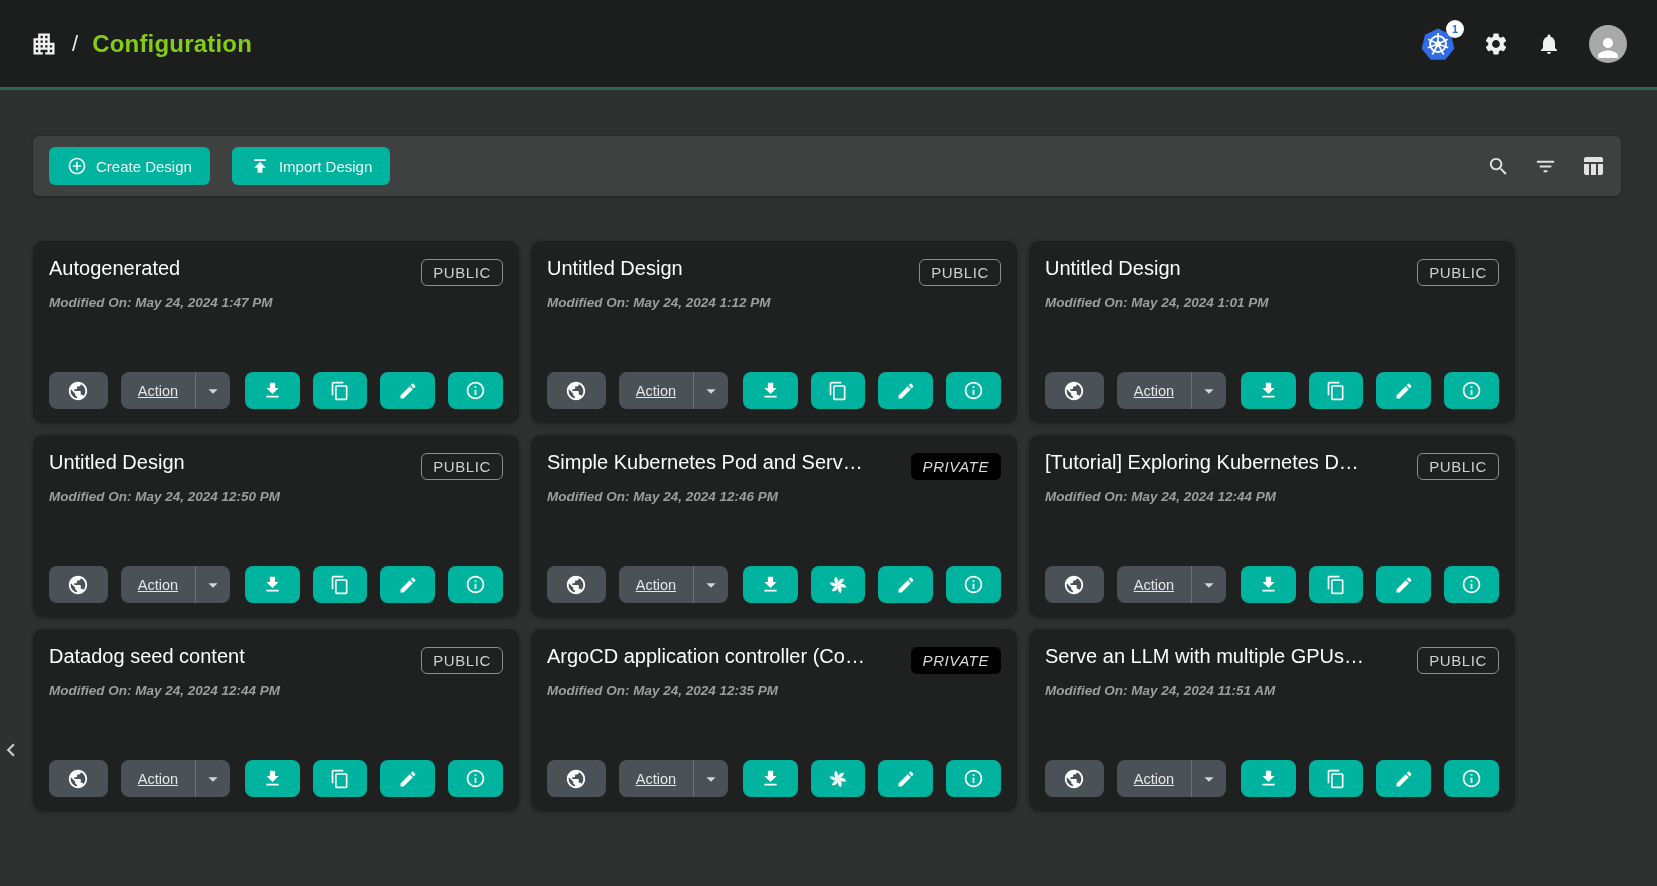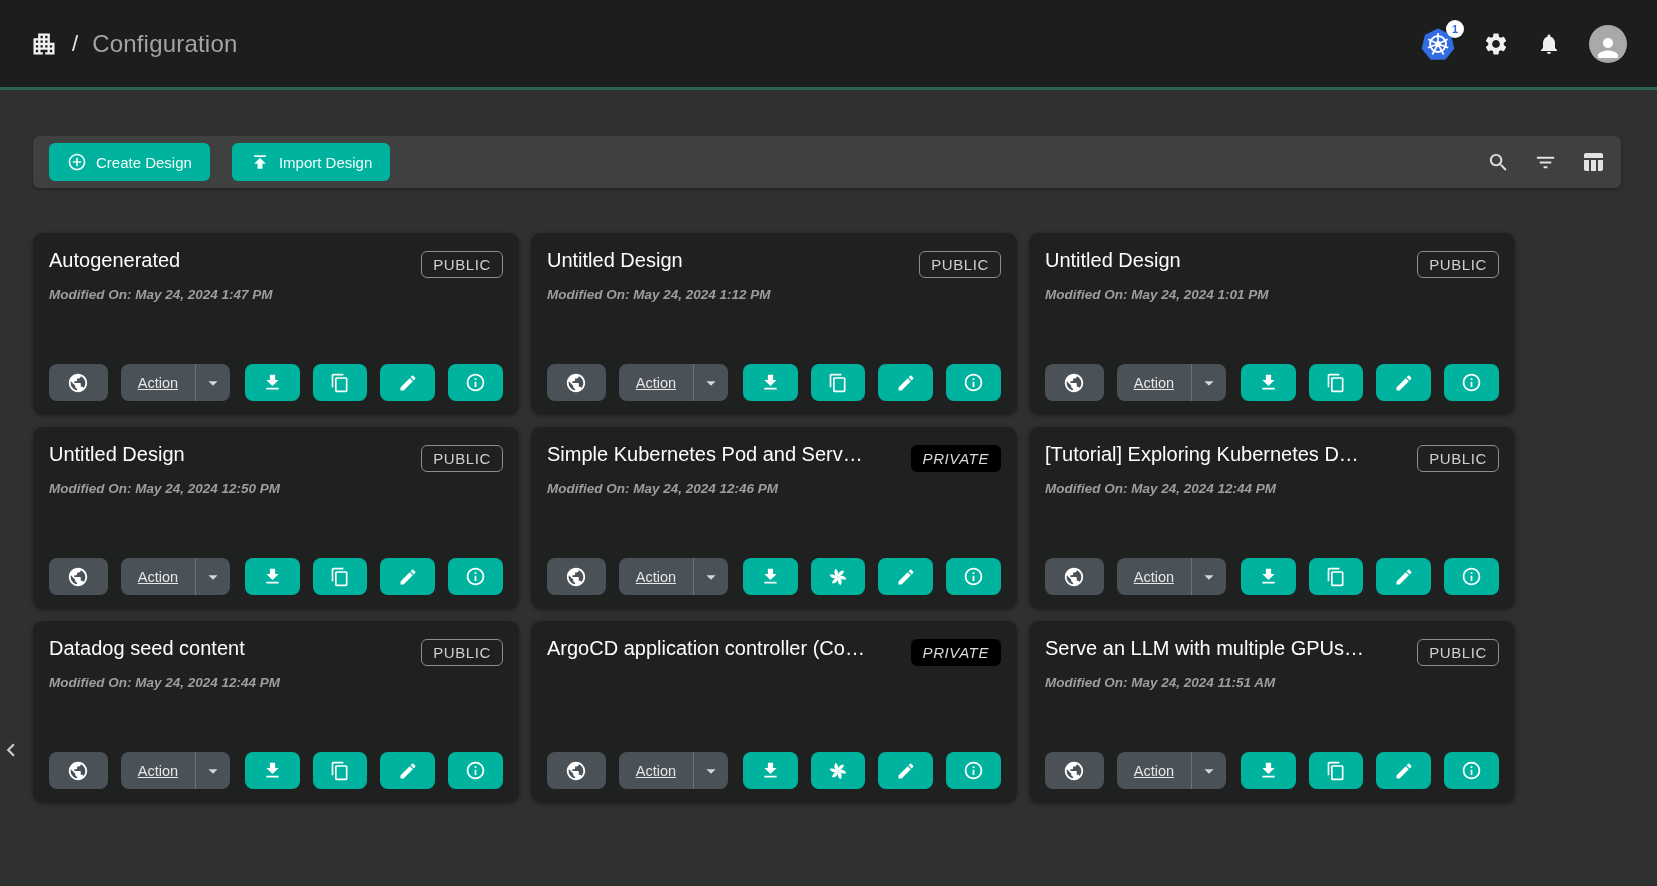--- a/index.html
+++ b/index.html
@@ -12,40 +12,40 @@
   }
   
   .header {
     height:90px; background:#1c1e1d;
     border-bottom:3px solid #2e6456;
     display:flex; align-items:center;
     padding:0 30px;
   }
   .header-left { display:flex; align-items:center; gap:14px; color:#f2f2f2; }
   .header-left .sep { font-size:22px; color:#e9e9e9; font-weight:400; }
-  .page-title { font-size:24px; font-weight:normal; color:#a3a3a3; letter-spacing:.2px; }
+  .page-title { font-size:24px; font-weight:bold; color:#84cc16; letter-spacing:.2px; }
   .header-right { margin-left:auto; display:flex; align-items:center; gap:28px; }
   .icon-btn { background:none; border:none; color:#f0f0f0; cursor:pointer; display:flex; align-items:center; justify-content:center; position:relative; padding:0; }
   .k8s-wrap { position:relative; width:34px; height:34px; }
   .k8s-badge {
     position:absolute; top:-7px; right:-9px;
     width:18px; height:18px; border-radius:50%;
     background:#ffffff; color:#2e6bd8;
     font-size:11px; font-weight:bold;
     display:flex; align-items:center; justify-content:center;
   }
   .avatar {
     width:38px; height:38px; border-radius:50%;
     background:#a9a9a9; display:flex; align-items:flex-end; justify-content:center;
     overflow:hidden; border:none; cursor:pointer; padding:0;
   }
   
   .toolbar {
     margin:46px 36px 0 33px;
-    height:52px; background:#3f4040; border-radius:6px;
+    height:60px; background:#3f4040; border-radius:6px;
     display:flex; align-items:center; padding:0 16px;
     box-shadow:0 1px 3px rgba(0,0,0,.4);
   }
   .btn-accent {
     display:flex; align-items:center; gap:9px;
     background:var(--accent,#00B39F); color:#eefcf9;
     border:none; border-radius:6px; height:38px; padding:0 18px;
     font-size:15px; font-family:inherit; cursor:pointer;
   }
   .btn-accent + .btn-accent { margin-left:22px; }
@@ -629,20 +629,21 @@
         </span>
       </button>
     </div>
   </div>
 
   <div class="card">
     <div class="card-top">
       <span class="card-title">ArgoCD application controller (Co…</span>
       <span class="badge badge-private">PRIVATE</span>
     </div>
+    <div class="card-date">Modified On: May 24, 2024 12:35 PM</div>
     <div class="card-actions">
       <button class="btn-dark">
         <span>
           <svg width="22" height="22" viewBox="0 0 24 24" fill="currentColor">
               <path d="M12 2C6.48 2 2 6.48 2 12s4.48 10 10 10 10-4.48 10-10S17.52 2 12 2zm-1 17.93c-3.95-.49-7-3.85-7-7.93 0-.62.08-1.21.21-1.79L9 15v1c0 1.1.9 2 2 2v1.93zm6.9-2.54c-.26-.81-1-1.39-1.9-1.39h-1v-3c0-.55-.45-1-1-1H8v-2h2c.55 0 1-.45 1-1V7h2c1.1 0 2-.9 2-2v-.41c2.93 1.19 5 4.06 5 7.41 0 2.08-.8 3.97-2.1 5.39z"></path>
             </svg>
         </span>
       </button>
       <div class="action-split">
         <button class="action-label">

